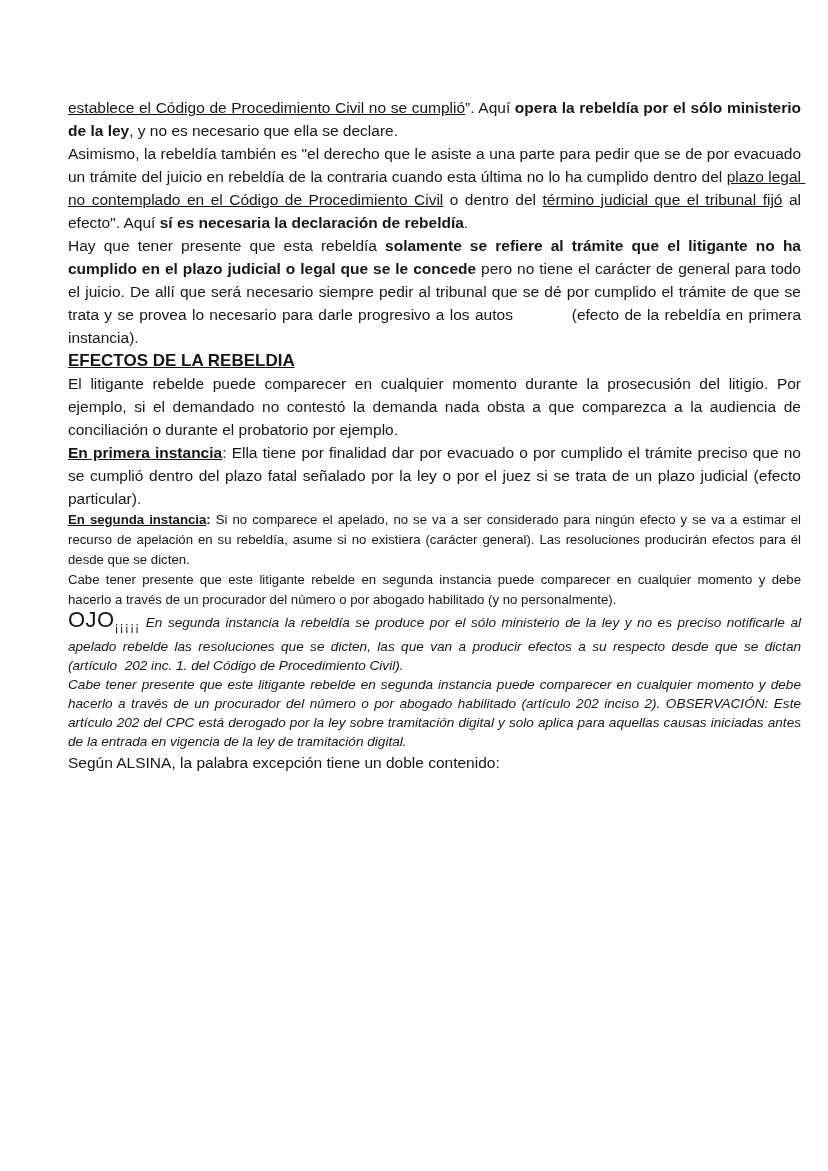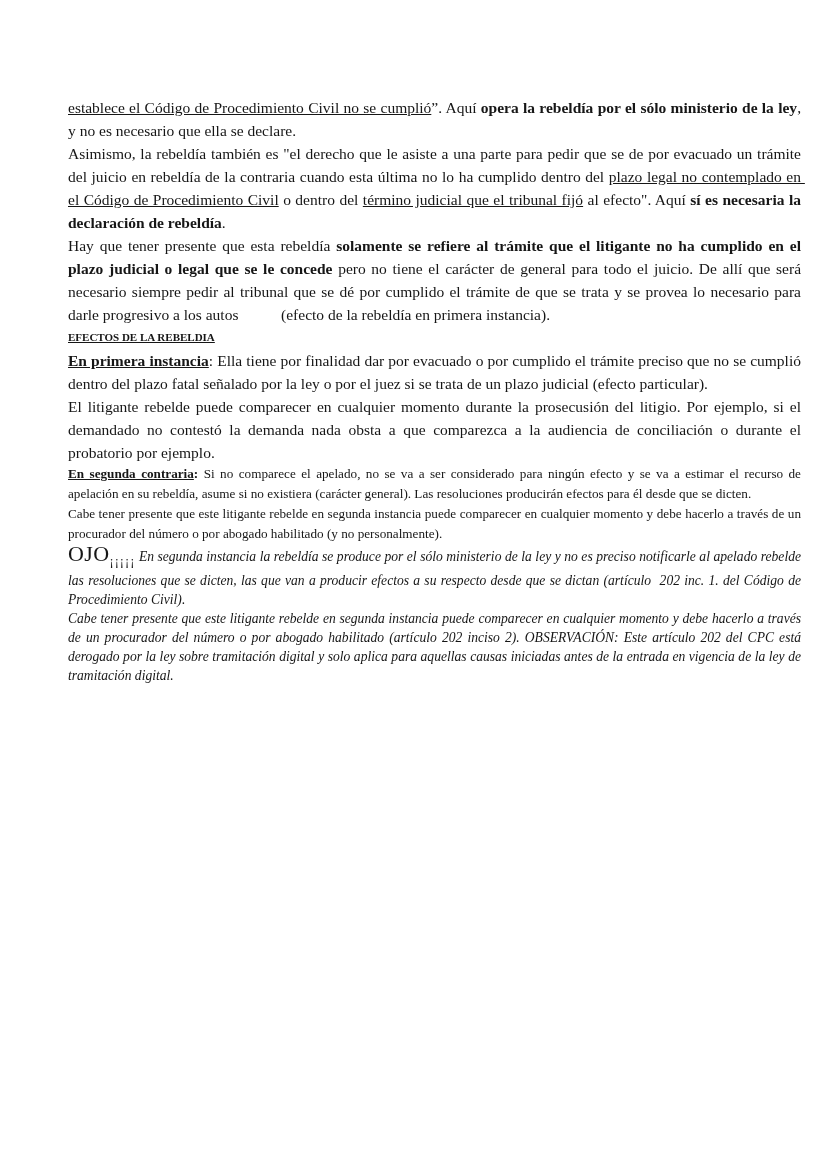--- a/index.html
+++ b/index.html
@@ -16,21 +16,21 @@
     position: relative;
     width: 828px;
     height: 1171px;
     background: #ffffff;
     box-sizing: border-box;
   }
   .content {
     box-sizing: border-box;
     padding: 96px 27px 0 68px;
     color: #161616;
-    font-family: Liberation Serif, serif;
+    font-family: Liberation Sans, sans-serif;
   }
   p.block {
     margin: 0;
   }
   
   .style-normal {
     font-size: 15.5px;
     line-height: 23px;
     text-align: justify;
     margin-bottom: 16px;
@@ -45,21 +45,21 @@
   
   .style-ojo {
     font-size: 13.6px;
     line-height: 19px;
     font-style: italic;
     text-align: justify;
     margin-bottom: 0;
   }
   
   .style-heading {
-    font-size: 11px;
+    font-size: 17px;
     line-height: 23px;
     font-weight: 700;
     margin-bottom: 18px;
   }
   .run { white-space: pre-wrap; }
   .run.b { font-weight: 700; }
   .run.u { text-decoration: underline; }
   .run.ojo-label {
     font-style: normal;
     font-size: 22px;
@@ -77,20 +77,21 @@
 </style>
 </head>
 <body>
 
 <div class="page">
   <div class="content" id="doc-content" style="color: rgb(22, 22, 22);">
       <p class="block style-normal"><span class="run u">establece el Código de Procedimiento Civil no se cumplió</span><span class="run">”. Aquí </span><span class="run b">opera la rebeldía por el sólo ministerio de la ley</span><span class="run">, y no es necesario que ella se declare.</span></p>
       <p class="block style-normal"><span class="run">Asimismo, la rebeldía también es "el derecho que le asiste a una parte para pedir que se de por evacuado un trámite del juicio en rebeldía de la contraria cuando esta última no lo ha cumplido dentro del </span><span class="run u">plazo legal no contemplado en el Código de Procedimiento Civil</span><span class="run"> o dentro del </span><span class="run u">término judicial que el tribunal fijó</span><span class="run"> al efecto". Aquí </span><span class="run b">sí es necesaria la declaración de rebeldía</span><span class="run">.</span></p>
       <p class="block style-normal"><span class="run">Hay que tener presente que esta rebeldía </span><span class="run b">solamente se refiere al trámite que el litigante no ha cumplido en el plazo judicial o legal que se le concede</span><span class="run"> pero no tiene el carácter de general para todo el juicio. De allí que será necesario siempre pedir al tribunal que se dé por cumplido el trámite de que se trata y se provea lo necesario para darle progresivo a los autos &nbsp;&nbsp;&nbsp;&nbsp;&nbsp;&nbsp;&nbsp;&nbsp;&nbsp; (efecto de la rebeldía en primera instancia).</span></p>
       <p class="block style-heading space-above-lg"><span class="run b u">EFECTOS DE LA REBELDIA</span></p>
+      <p class="block style-normal"><span class="run">El litigante rebelde puede comparecer en cualquier momento durante la prosecusión del litigio. Por ejemplo, si el demandado no contestó la demanda nada obsta a que comparezca a la audiencia de conciliación o durante el probatorio por ejemplo.</span></p>
       <p class="block style-normal"><span class="run b u">En primera instancia</span><span class="run">: Ella tiene por finalidad dar por evacuado o por cumplido el trámite preciso que no se cumplió dentro del plazo fatal señalado por la ley o por el juez si se trata de un plazo judicial (efecto particular).</span></p>
-      <p class="block style-normal"><span class="run">El litigante rebelde puede comparecer en cualquier momento durante la prosecusión del litigio. Por ejemplo, si el demandado no contestó la demanda nada obsta a que comparezca a la audiencia de conciliación o durante el probatorio por ejemplo.</span></p>
-      <p class="block style-small space-above-lg"><span class="run b u">En segunda contraria</span><span class="run b">:</span><span class="run"> Si no comparece el apelado, no se va a ser considerado para ningún efecto y se va a estimar el recurso de apelación en su rebeldía, asume si no existiera (carácter general). Las resoluciones producirán efectos para él desde que se dicten.</span></p>
+      <p class="block style-small space-above-lg"><span class="run b u">En segunda instancia</span><span class="run b">:</span><span class="run"> Si no comparece el apelado, no se va a ser considerado para ningún efecto y se va a estimar el recurso de apelación en su rebeldía, asume si no existiera (carácter general). Las resoluciones producirán efectos para él desde que se dicten.</span></p>
       <p class="block style-small"><span class="run">Cabe tener presente que este litigante rebelde en segunda instancia puede comparecer en cualquier momento y debe hacerlo a través de un procurador del número o por abogado habilitado (y no personalmente).</span></p>
       <p class="block style-ojo tight space-above-md"><span class="run ojo-label">OJO</span><span class="run ojo-sub">¡¡¡¡¡</span><span class="run"> En segunda instancia la rebeldía se produce por el sólo ministerio de la ley y no es preciso notificarle al apelado rebelde las resoluciones que se dicten, las que van a producir efectos a su respecto desde que se dictan (artículo&nbsp; 202 inc. 1. del Código de Procedimiento Civil).</span></p>
       <p class="block style-ojo"><span class="run">Cabe tener presente que este litigante rebelde en segunda instancia puede comparecer en cualquier momento y debe hacerlo a través de un procurador del número o por abogado habilitado (artículo 202 inciso 2). OBSERVACIÓN: Este artículo 202 del CPC está derogado por la ley sobre tramitación digital y solo aplica para aquellas causas iniciadas antes de la entrada en vigencia de la ley de tramitación digital.</span></p>
+      <p class="block style-normal"><span class="run">Según ALSINA, la palabra excepción tiene un doble contenido:</span></p>
     </div>
 </div>
 
 </body></html>

